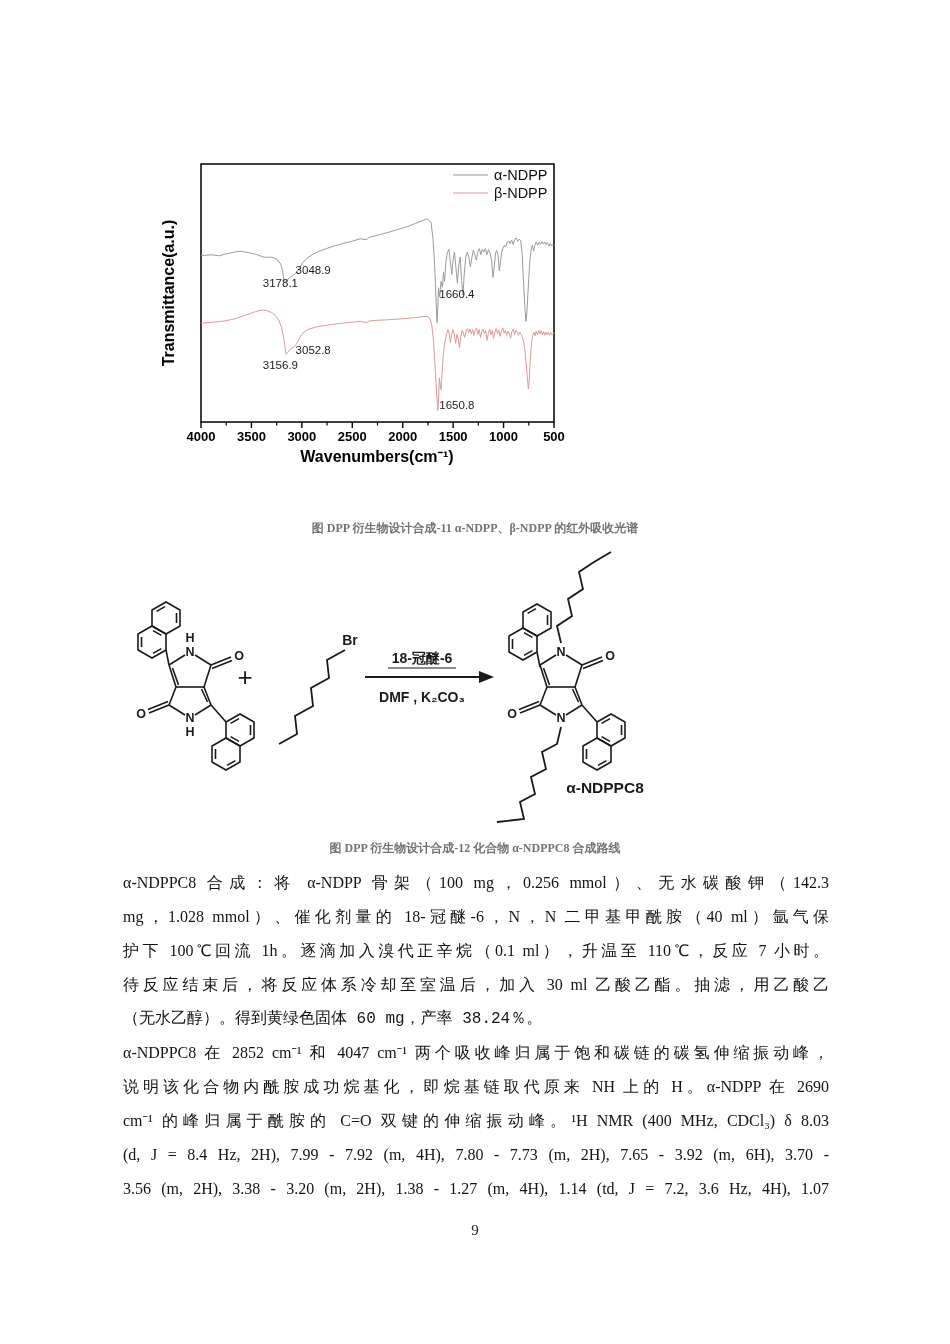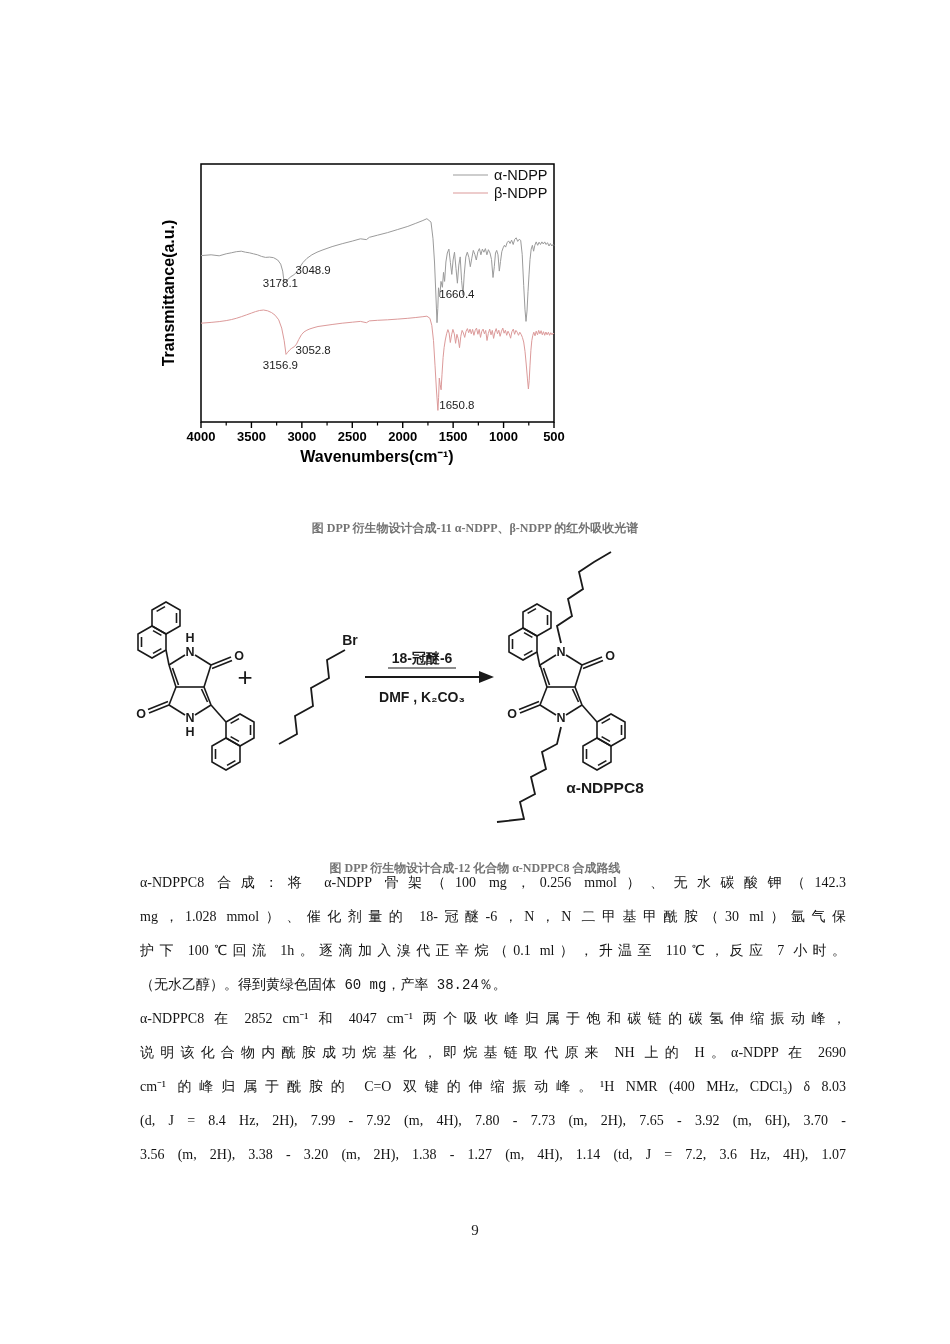--- a/index.html
+++ b/index.html
@@ -1,22 +1,22 @@
 <!DOCTYPE html>
 <html><head>
 <meta charset="utf-8">
 <style>
   html,body{margin:0;padding:0;background:#ffffff;}
   #page{position:relative;width:950px;height:1344px;background:#fff;overflow:hidden;
         font-family:"Liberation Serif",serif;color:#111;}
   .caption{position:absolute;left:0;width:950px;text-align:center;
            font-size:12px;font-weight:700;color:#737373;}
   #bodytext{position:absolute;left:123px;top:866px;width:706px;}
-  .bl{width:706px;line-height:34px;font-size:14px;color:#141414;
-      text-align:justify;text-align-last:justify;margin-left:17px;}
+  .bl{width:706px;line-height:34px;font-size:16px;color:#141414;
+      text-align:justify;text-align-last:justify;}
   .bl.pl{text-align-last:left;font-family:Liberation Mono, monospace;}
   #pagenum{position:absolute;left:0;top:1222px;width:950px;text-align:center;
            font-size:15px;color:#222;}
   svg text{font-family:"Liberation Sans",sans-serif;}
   .axis-title{font-size:16px;font-weight:bold;fill:#000;}
   .ticklbl{font-size:13px;font-weight:bold;fill:#000;}
   .legendlbl{font-size:14.5px;fill:#111;}
   .peaklbl{font-size:11.5px;fill:#222;}
   .chemtxt{font-size:14px;font-weight:bold;fill:#1a1a1a;}
   .atomtxt{font-size:12.5px;font-weight:bold;fill:#1a1a1a;text-anchor:middle;}
@@ -141,26 +141,27 @@
       <polyline points="461,93 457,76 472,66 468,49 483,39 479,22 494,12 511,2" fill="none" stroke="#1a1a1a" stroke-width="1.8"></polyline>
       <polyline points="461,177 457,194 442,202 446,219 431,227 435,244 420,252 424,269 397,272" fill="none" stroke="#1a1a1a" stroke-width="1.8"></polyline>
       <line x1="440" y1="117" x2="437" y2="102" stroke="#1a1a1a" stroke-width="1.6"></line>
       <use href="#naph" transform="translate(437,102)"></use>
       <line x1="482" y1="155" x2="497" y2="172" stroke="#1a1a1a" stroke-width="1.6"></line>
       <use href="#naph" transform="translate(497,172) rotate(180)"></use>
       <text class="prodlbl" x="505" y="243">α-NDPPC8</text>
     </g>
   </svg>
 
-  <div class="caption" style="top:860px;">图 DPP 衍生物设计合成-12  化合物 α-NDPPC8 合成路线</div>
+  <div class="caption" style="top:840px;">图 DPP 衍生物设计合成-12  化合物 α-NDPPC8 合成路线</div>
 
   <div id="bodytext">
     <div class="bl">α-NDPPC8 合成：将 α-NDPP 骨架（100 mg，0.256 mmol）、无水碳酸钾（142.3</div>
-    <div class="bl">mg，1.028 mmol）、催化剂量的 18-冠醚-6，N，N 二甲基甲酰胺（30 ml）氩气保</div>
+    <div class="bl">mg，1.028 mmol）、催化剂量的 18-冠醚-6，N，N 二甲基甲酰胺（40 ml）氩气保</div>
     <div class="bl">护下 100℃回流 1h。逐滴加入溴代正辛烷（0.1 ml），升温至 110℃，反应 7 小时。</div>
+    <div class="bl">待反应结束后，将反应体系冷却至室温后，加入 30 ml 乙酸乙酯。抽滤，用乙酸乙</div>
     <div class="bl pl">（无水乙醇）。得到黄绿色固体 60 mg，产率 38.24％。</div>
     <div class="bl">α-NDPPC8 在 2852 cm⁻¹ 和 4047 cm⁻¹ 两个吸收峰归属于饱和碳链的碳氢伸缩振动峰，</div>
     <div class="bl">说明该化合物内酰胺成功烷基化，即烷基链取代原来 NH 上的 H。α-NDPP 在 2690</div>
     <div class="bl">cm⁻¹ 的峰归属于酰胺的 C=O 双键的伸缩振动峰。¹H NMR (400 MHz, CDCl₃) δ 8.03</div>
     <div class="bl">(d, J = 8.4 Hz, 2H), 7.99 - 7.92 (m, 4H), 7.80 - 7.73 (m, 2H), 7.65 - 3.92 (m, 6H), 3.70 -</div>
     <div class="bl">3.56 (m, 2H), 3.38 - 3.20 (m, 2H), 1.38 - 1.27 (m, 4H), 1.14 (td, J = 7.2, 3.6 Hz, 4H), 1.07</div>
   </div>
 
   <div id="pagenum">9</div>
 

